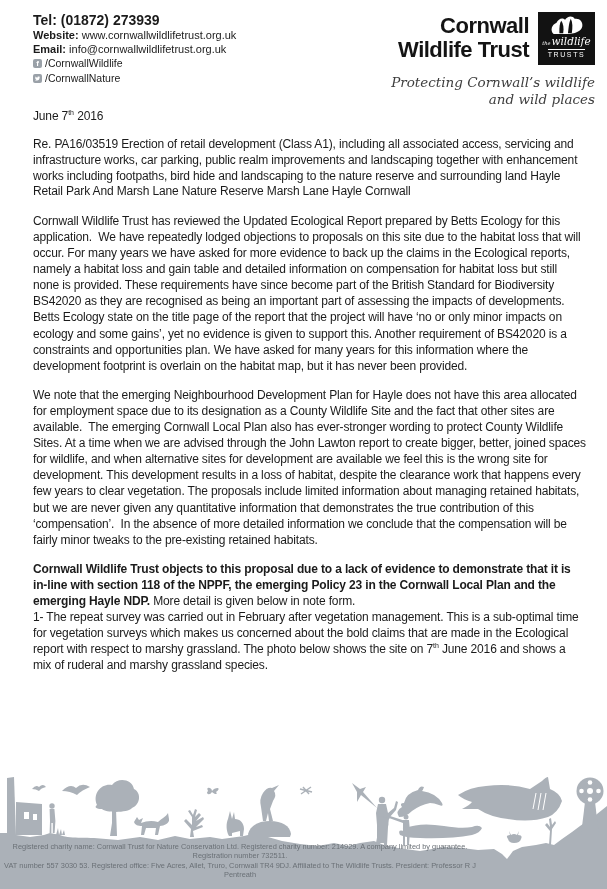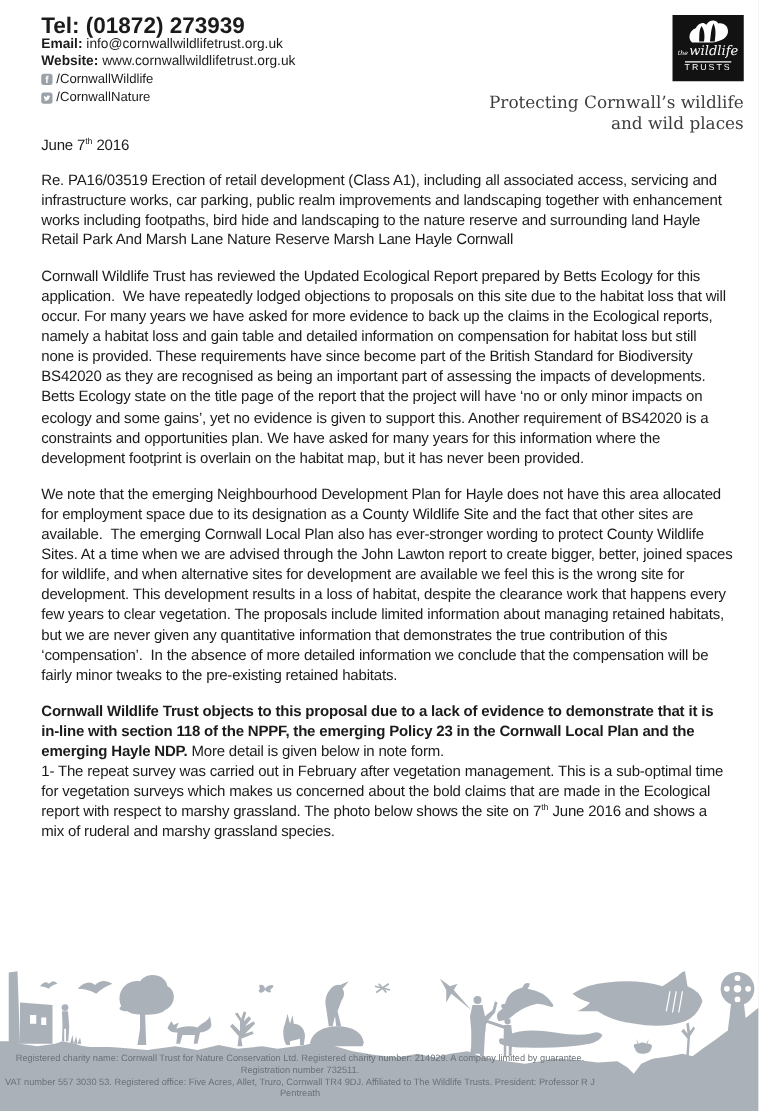--- a/index.html
+++ b/index.html
@@ -5,35 +5,35 @@
   html,body{margin:0;padding:0;background:#e8e8e8;}
   .page{
     position:relative;width:607px;height:889px;background:#ffffff;
     font-family:"Liberation Sans",sans-serif;color:#1b1b1b;overflow:hidden;
     margin:0 auto;
   }
   
   .header{position:absolute;top:12px;left:33px;right:12px;display:flex;justify-content:space-between;}
   .contact{font-size:11px;line-height:14px;}
   .contact .addr{font-weight:bold;font-size:12.5px;line-height:16px;}
-  .contact .tel{font-weight:bold;font-size:18px;line-height:16px;}
+  .contact .tel{font-weight:bold;font-size:14px;line-height:16px;}
   .contact .lbl{font-weight:bold;}
   .social-row{display:flex;align-items:center;gap:3px;font-size:10.5px;line-height:13.5px;margin-top:1px;}
   .sq-icon{width:9px;height:9px;border-radius:2px;background:#9aa1a8;display:inline-flex;
     align-items:center;justify-content:center;color:#fff;font-size:8px;font-weight:bold;line-height:9px;flex:0 0 auto;}
   
   .brand{display:flex;flex-direction:column;align-items:flex-end;}
   .brand-top{display:flex;align-items:flex-start;}
   .brand-name{text-align:right;font-weight:bold;font-size:22px;line-height:24px;letter-spacing:-0.5px;color:#141414;margin-top:2px;}
   .badge{width:57px;height:53px;background:#121212;margin-left:9px;display:flex;flex-direction:column;
     align-items:center;justify-content:flex-start;color:#fff;padding-top:3px;box-sizing:border-box;}
   .badge .script{font-family:"DejaVu Serif",serif;font-style:italic;font-size:10.5px;line-height:10px;}
   .badge .the{font-size:5px;font-style:italic;font-family:"DejaVu Serif",serif;margin-right:1px;}
   .badge .caps{font-size:7px;letter-spacing:1.6px;line-height:8px;border-top:1px solid #fff;margin-top:1px;padding-top:1px;}
-  .tagline{font-family:"DejaVu Serif",serif;font-size:13.5px;line-height:17px;
+  .tagline{font-family:"DejaVu Serif",serif;font-style:italic;font-size:13.5px;line-height:17px;
     color:#3e3e3e;text-align:right;margin-top:9px;}
   
   .letter{position:absolute;top:108px;left:33px;width:553px;font-size:12px;line-height:16.1px;letter-spacing:-0.15px;}
   .letter p{margin:0;white-space:pre-wrap;}
   .salutation{margin-top:20px !important;}
   .subject{margin-top:13px !important;font-weight:normal;line-height:15.7px !important;}
   .bodyp{margin-top:13px !important;}
   .notep{margin-top:0 !important;}
   .b{font-weight:bold;}
   sup{font-size:7px;vertical-align:super;line-height:0;letter-spacing:0;}
@@ -45,43 +45,47 @@
 </style>
 </head>
 <body>
 
 <div class="page">
 
   <div class="header">
     <div class="contact">
       <div class="tel">Tel: (01872) 273939</div>
       <div>
+        <span class="lbl">Website:</span>
+        <span>www.cornwallwildlifetrust.org.uk</span>
+      </div>
+      <div>
         <span class="lbl">Email:</span>
         <span>info@cornwallwildlifetrust.org.uk</span>
-      </div>
-      <div>
-        <span class="lbl">Website:</span>
-        <span>www.cornwallwildlifetrust.org.uk</span>
       </div>
       <div class="social-row">
         <span class="sq-icon">f</span>
         <span>/CornwallWildlife</span>
       </div>
       <div class="social-row">
         <span class="sq-icon">
           <svg width="7" height="7" viewBox="0 0 10 10" aria-hidden="true">
             <path fill="#ffffff" d="M1,7.6 C2,7.7 3,7.4 3.6,6.9 C2.8,6.8 2.3,6.4 2.1,5.8 L2.9,5.8 C2.1,5.5 1.6,5 1.5,4.2 L2.3,4.4 C1.6,3.8 1.4,3 1.8,2.3 C2.7,3.3 3.7,3.8 4.9,3.9 C4.7,2.9 5.4,2.1 6.3,2.1 C6.8,2.1 7.2,2.3 7.5,2.6 L8.5,2.3 L7.9,3.1 L8.7,3 C8.4,3.3 8.2,3.6 7.9,3.8 C8,5.9 6.6,7.8 4.3,7.9 C3,7.9 1.9,7.9 1,7.6 Z"></path>
           </svg>
         </span>
         <span>/CornwallNature</span>
       </div>
     </div>
 
     <div class="brand">
       <div class="brand-top">
+        <div class="brand-name">
+          <div>Cornwall</div>
+          <div>Wildlife Trust</div>
+        </div>
         <div class="badge">
           <svg width="40" height="21" viewBox="0 0 40 22" aria-hidden="true">
             <path fill="#ffffff" d="M6,20 C2,16 4,10 9,8 C11,4 15,2 18,5 C20,1 26,0 28,4 C33,3 37,7 36,12 C35,17 28,20 20,20 Z"></path>
             <path fill="#121212" d="M14,6 C16,9 17,13 16,19 L12,19 C12,13 12,9 14,6 Z"></path>
             <path fill="#121212" d="M24,4 C26,8 26,13 25,19 L21,19 C22,12 22,8 24,4 Z"></path>
           </svg>
           <div class="script"><span class="the">the</span><span>wildlife</span></div>
           <div class="caps">TRUSTS</div>
         </div>
       </div>

